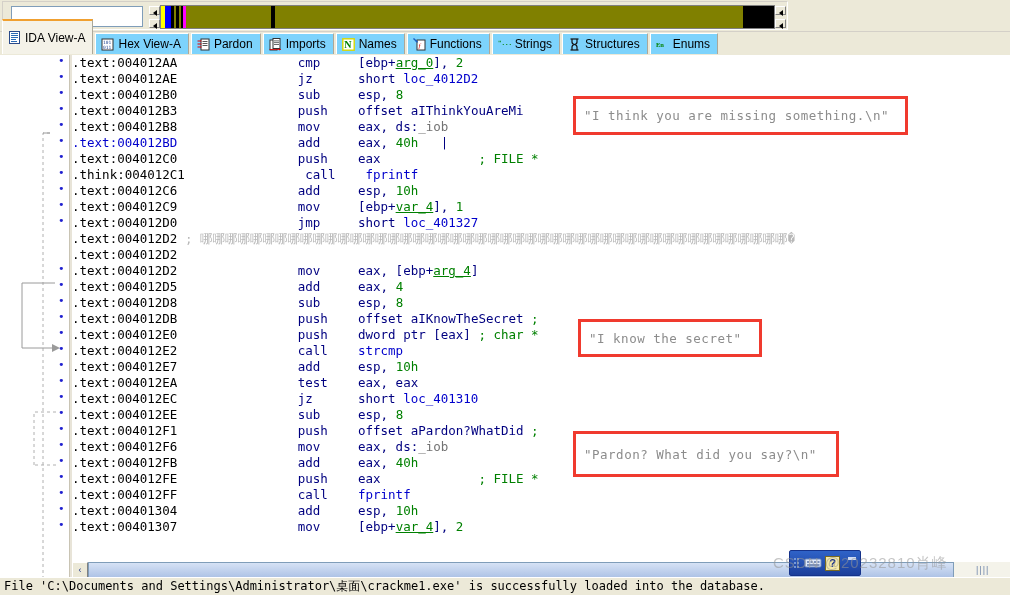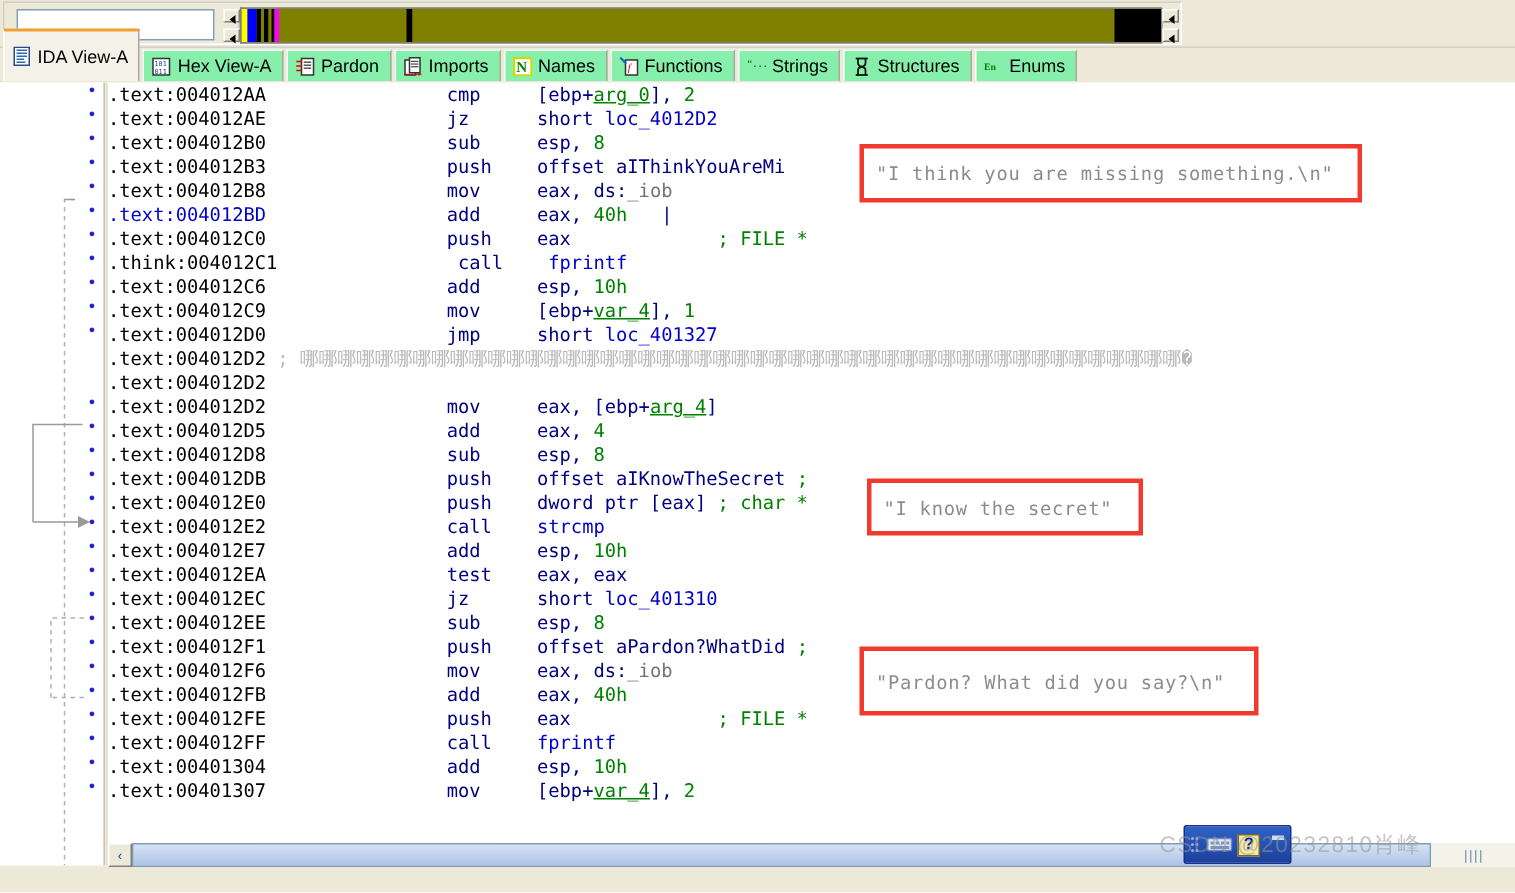--- a/index.html
+++ b/index.html
@@ -127,21 +127,21 @@
     align-items: flex-end;
     padding-left: 2px;
   }
   .tab {
     height: 21px;
     display: flex;
     align-items: center;
     gap: 4px;
     padding: 0 7px 0 5px;
     margin-right: 2px;
-    background: #86efac;
+    background: #7dd3fc;
     border: 1px solid #ffffff;
     border-right-color: #aca899;
     border-bottom: none;
     font-size: 12px;
     color: #000;
     white-space: nowrap;
     font-family: "Liberation Sans", sans-serif;
     cursor: default;
   }
   .tab.active {
@@ -575,14 +575,17 @@
         <rect x="13.5" y="4" width="2" height="2" fill="#7d93bd"></rect>
         <rect x="3" y="7" width="12.5" height="2" fill="#7d93bd"></rect>
       </svg>
     </span>
     <span class="ime-help">?</span>
     <span class="ime-min"></span>
   </div>
 
   <div class="watermark">CSDN @20232810肖峰</div>
 
+  <div class="statusbar">
+    <span>File 'C:\Documents and Settings\Administrator\桌面\crackme1.exe' is successfully loaded into the database.</span>
+  </div>
 
 </div>
 
 </body></html>

